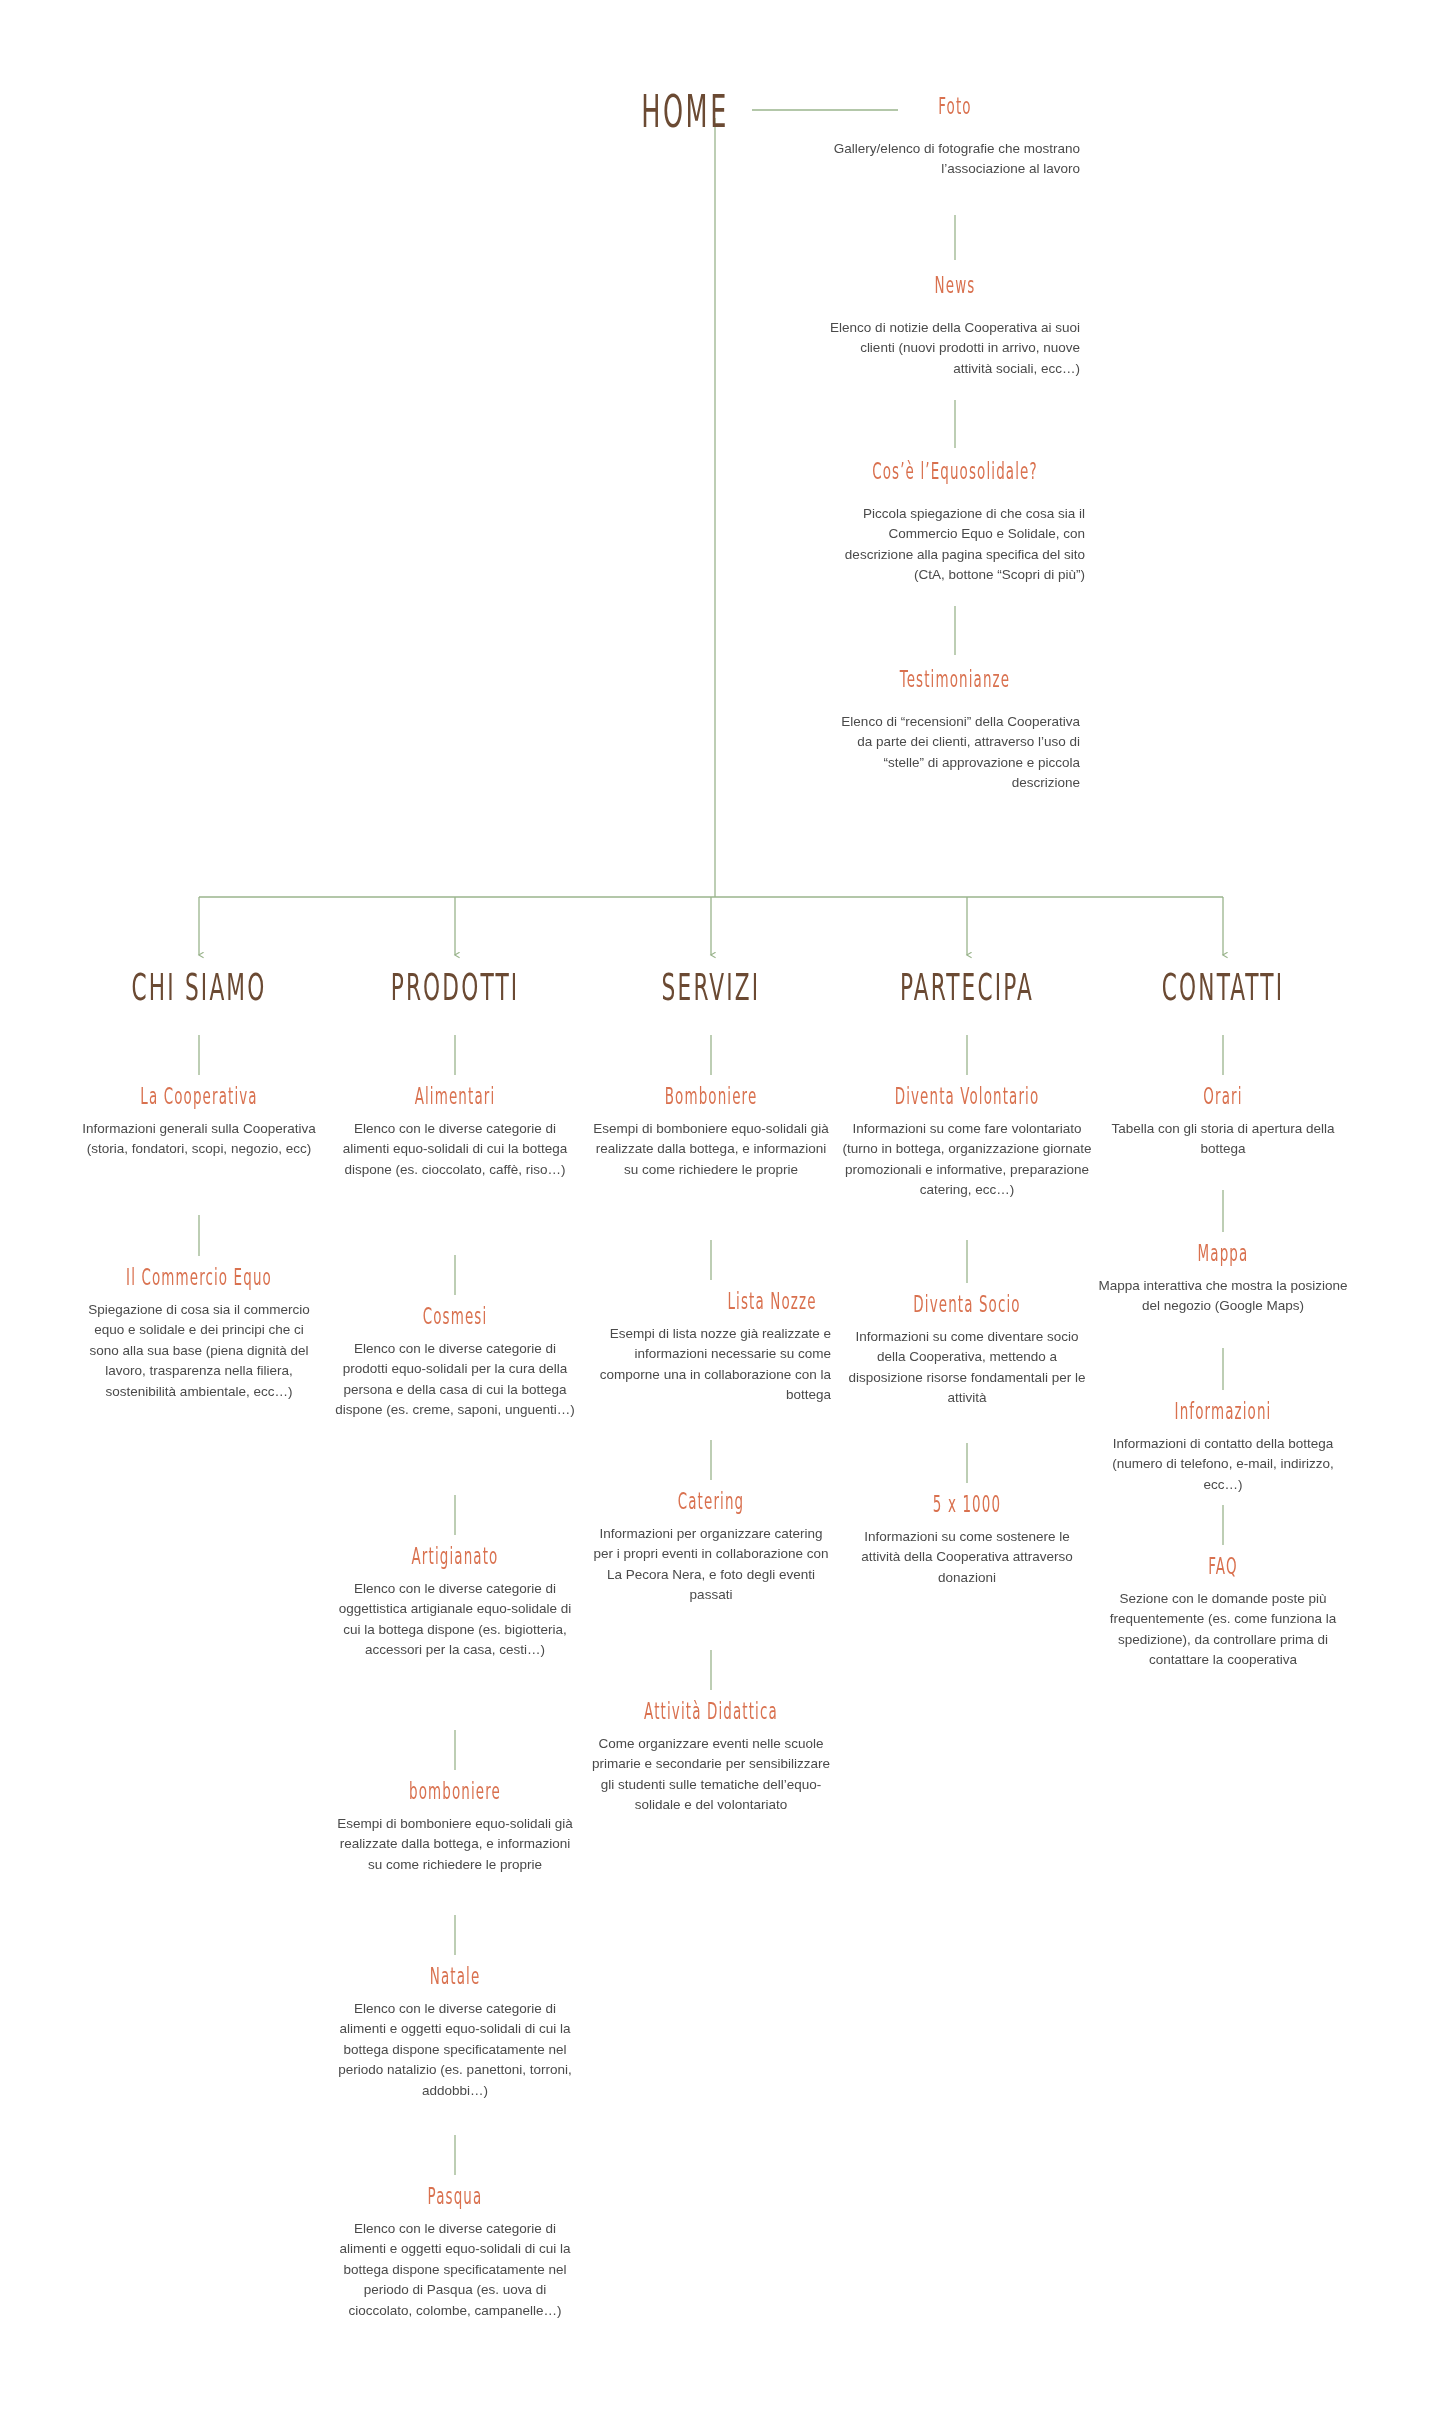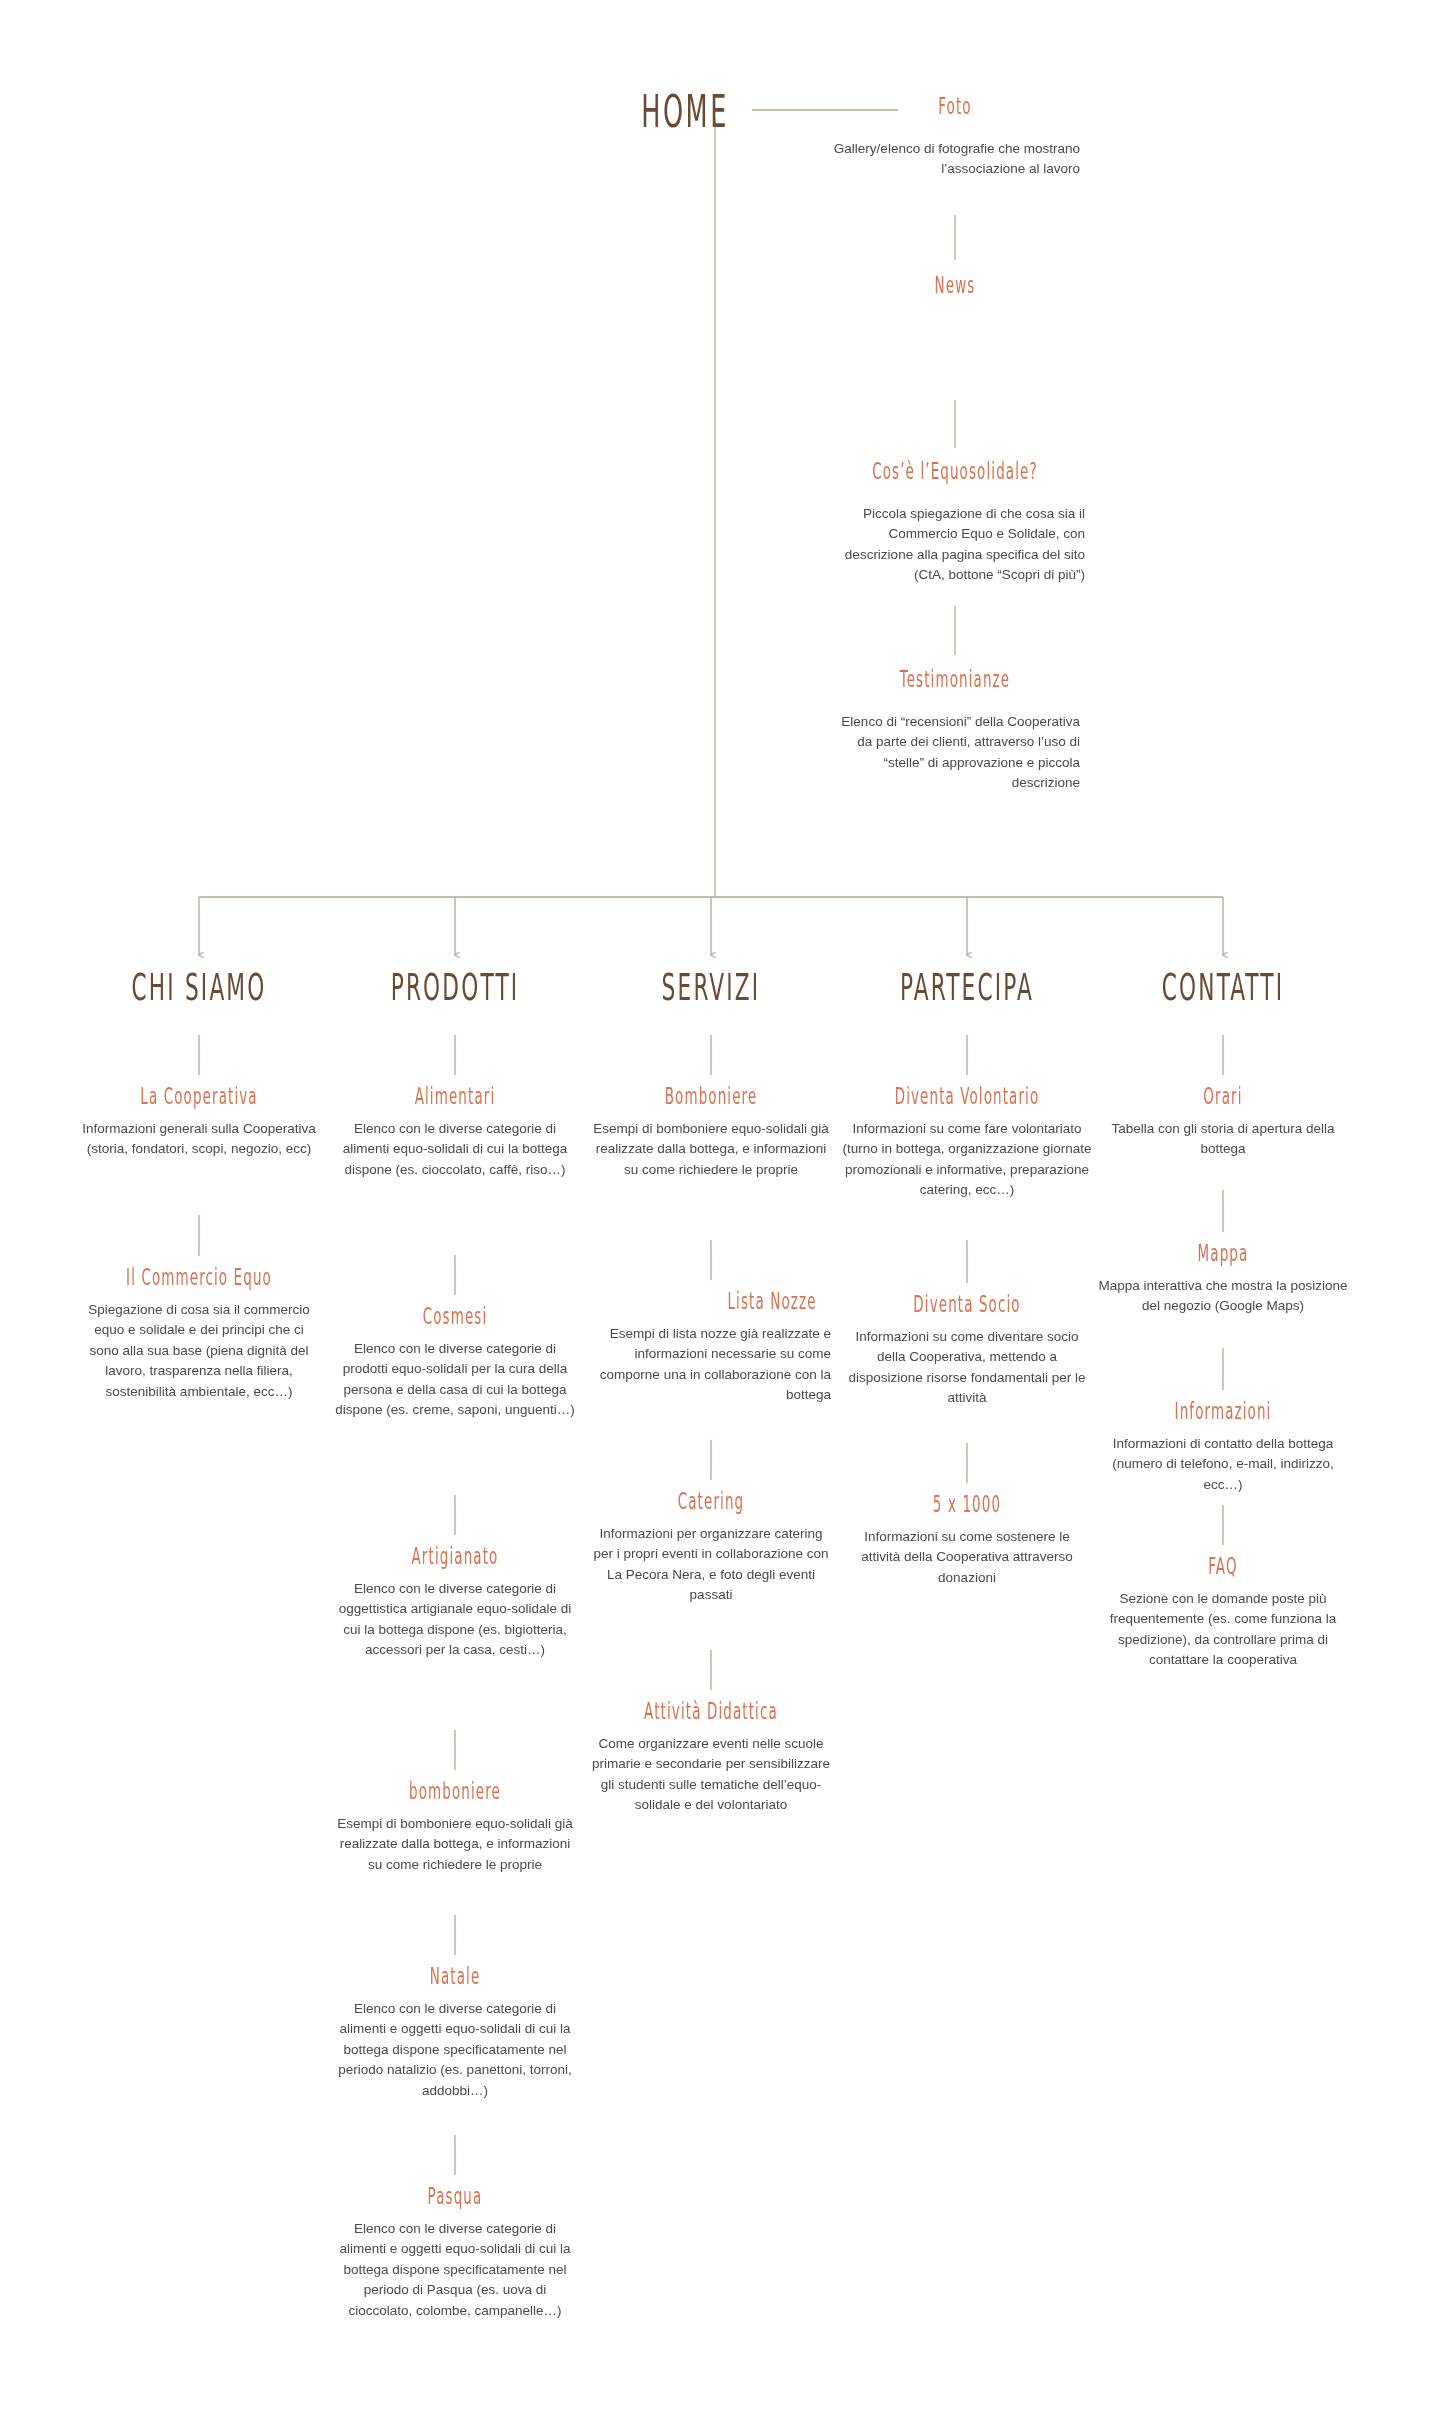--- a/index.html
+++ b/index.html
@@ -145,20 +145,23 @@
 
 <div class="node" style="left:830px; top:93px; width:250px;">
   <div class="node-title sub-title">Foto</div>
   <div class="desc-wrap root-branch">
     <p class="node-desc">Gallery/elenco di fotografie che mostrano l’associazione al lavoro</p>
   </div>
 </div>
 
 <div class="node" style="left:830px; top:272px; width:250px;">
   <div class="node-title sub-title">News</div>
+  <div class="desc-wrap root-branch">
+    <p class="node-desc">Elenco di notizie della Cooperativa ai suoi clienti (nuovi prodotti in arrivo, nuove attività sociali, ecc…)</p>
+  </div>
 </div>
 
 <div class="node" style="left:825px; top:458px; width:260px;">
   <div class="node-title sub-title">Cos’è l’Equosolidale?</div>
   <div class="desc-wrap root-branch">
     <p class="node-desc">Piccola spiegazione di che cosa sia il Commercio Equo e Solidale, con descrizione alla pagina specifica del sito (CtA, bottone “Scopri di più”)</p>
   </div>
 </div>
 
 <div class="node" style="left:830px; top:666px; width:250px;">

